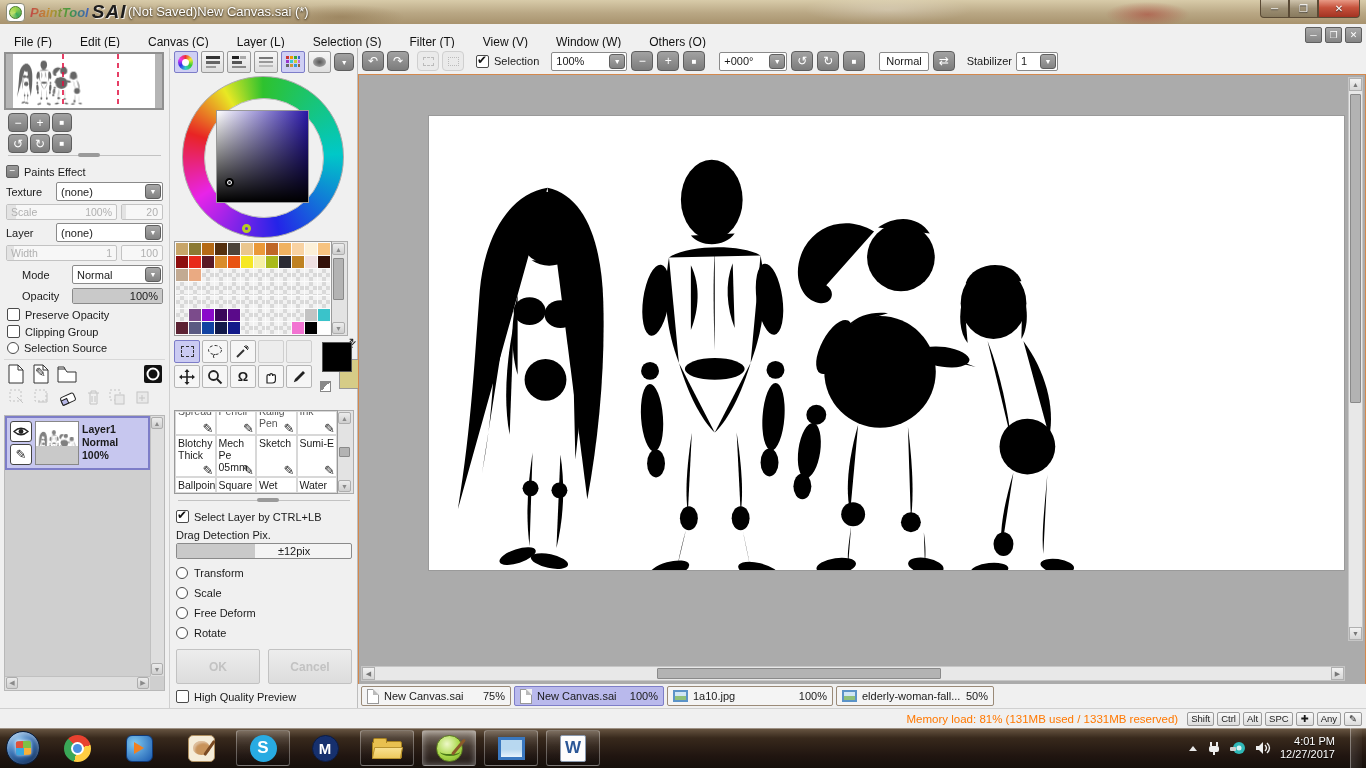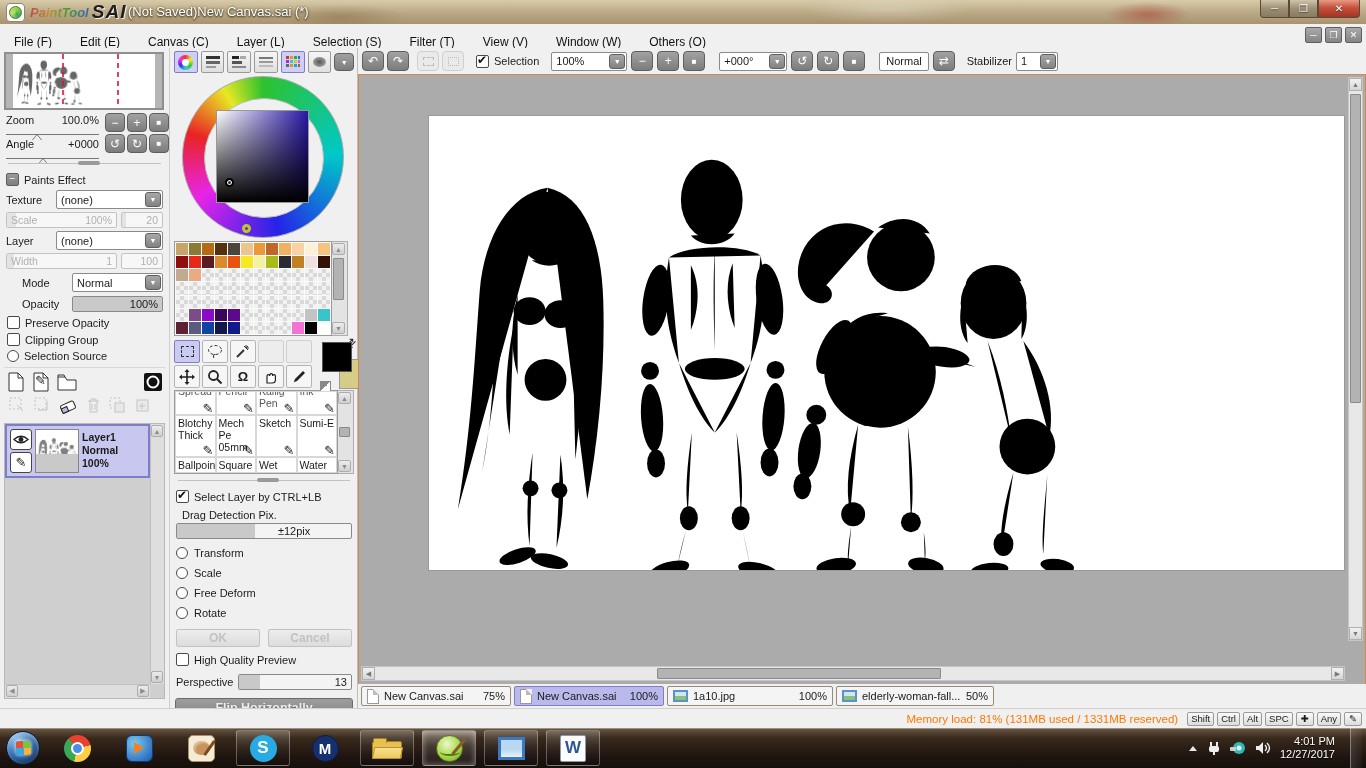--- a/index.html
+++ b/index.html
@@ -135,32 +135,32 @@
   .tools-wrap { display:flex; margin-top:4px; }
   .tool-grid { display:grid; grid-template-columns:repeat(5,26px); grid-auto-rows:23px; gap:2px; }
   .tool { background:#f6f6f6; border:1px solid #b5b5b5; border-radius:2px; display:flex; align-items:center; justify-content:center; }
   .tool.sel { background:#cbcbf2; border-color:#7d7dc8; }
   .tool.empty { background:#ededed; border-color:#cfcfcf; }
   .fgbg { position:relative; width:52px; height:50px; margin-left:8px; }
   .fg-sq { position:absolute; left:2px; top:2px; width:30px; height:30px; background:#000; border:1px solid #555; z-index:2; }
   .bg-sq { position:absolute; left:19px; top:19px; width:30px; height:30px; background:#d6cc87; border:1px solid #999; }
   .swap-ic { position:absolute; right:-2px; top:-4px; font-size:12px; color:#222; transform:rotate(-45deg); }
   .trans-ic { position:absolute; left:0px; bottom:-2px; width:11px; height:11px; border:1px solid #888; background:linear-gradient(135deg,#888 50%,#fff 50%); }
-  .brush-wrap { display:flex; margin-top:0;border-radius:17px; }
+  .brush-wrap { display:flex; margin-top:20px;border-radius:17px; }
   .brush-grid { width:164px; background:#fff; border:1px solid #9a9a9a; display:grid;
     grid-template-columns:repeat(4,1fr); grid-template-rows:24px 42px 16px; }
   .brush-cell { border:1px solid #d8d8d8; position:relative; overflow:hidden; font-size:10.5px; padding:1px 2px; line-height:12px; }
   .brush-cell .pen { position:absolute; right:1px; bottom:-1px; font-size:13px; }
   .brush-cell.clipped .lines { margin-top:-8px; color:#555; }
   .brush-sb { width:16px; background:#e3e3e3; border:1px solid #adadad; border-left:none; position:relative; }
   .opt-chk { display:flex; gap:5px; align-items:center; font-size:11px; margin:6px 2px; }
-  .opt-label { font-size:11px; margin:4px 2px 2px 8px; }
+  .opt-label { font-size:11px; margin:4px 2px 2px 2px; }
   .radio-row { display:flex; gap:6px; align-items:center; font-size:11px; margin:8px 2px; }
   .okc-row { display:flex; gap:8px; margin:10px 2px 2px 2px; }
-  .okc { flex:1; height:18px; background:linear-gradient(#ededed,#dcdcdc); border:1px solid #c2c2c2; border-radius:2px;
+  .okc { flex:1; height:35px; background:linear-gradient(#ededed,#dcdcdc); border:1px solid #c2c2c2; border-radius:2px;
     color:#c2c2c2; font-weight:bold; font-size:12px; display:flex; align-items:center; justify-content:center; }
   .persp-row { display:flex; align-items:center; gap:5px; margin:8px 2px; }
   .flip-btn { height:20px; margin:4px 1px 0 1px; background:linear-gradient(#9d9d9d,#848484); border:1px solid #6a6a6a;
     border-radius:3px; color:#efefef; font-weight:bold; font-size:12.5px; display:flex; align-items:center; justify-content:center;
     text-shadow:0 1px 1px #555; }
   .flip-sliver { height:6px; margin:3px 1px 0 1px; background:linear-gradient(#9d9d9d,#8d8d8d); border:1px solid #6a6a6a; border-bottom:none; border-radius:3px 3px 0 0; }
 
   
   .canvas-win { position:absolute; left:358px; top:48px; width:1008px; height:660px; }
   .canvas-toolbar { position:absolute; left:0; top:0; right:0; height:26px; background:#f0f0f0;
@@ -403,36 +403,20 @@
         <rect x="0" y="0" width="7" height="54" fill="#b5b5b5"></rect>
         <rect x="149" y="0" width="7" height="54" fill="#b5b5b5"></rect>
         <g transform="translate(8,2) scale(0.105)" opacity="0.6" style="color:#777">
           <use href="#sketchart"></use>
         </g>
         <line x1="57" y1="0" x2="57" y2="54" stroke="#e01040" stroke-width="1.6" stroke-dasharray="5,4"></line>
         <line x1="112" y1="0" x2="112" y2="54" stroke="#e01040" stroke-width="1.6" stroke-dasharray="5,4"></line>
       </svg>
     </div>
     <div class="navrows">
-      <div class="navleft">
-        <div class="navrow">
-            <span>Zoom</span>
-            <span>100.0%</span>
-          </div>
-        <div class="navslider">
-            <span class="tri" style="left:28%"></span>
-          </div>
-        <div class="navrow">
-            <span>Angle</span>
-            <span>+0000</span>
-          </div>
-        <div class="navslider">
-            <span class="tri" style="left:34%"></span>
-          </div>
-      </div>
       <div class="navbtns">
         <div class="btn3d">−</div>
         <div class="btn3d">+</div>
         <div class="btn3d" style="font-size:8px">■</div>
         <div class="btn3d">↺</div>
         <div class="btn3d">↻</div>
         <div class="btn3d" style="font-size:8px">■</div>
       </div>
     </div>
     <div class="divider"></div>

